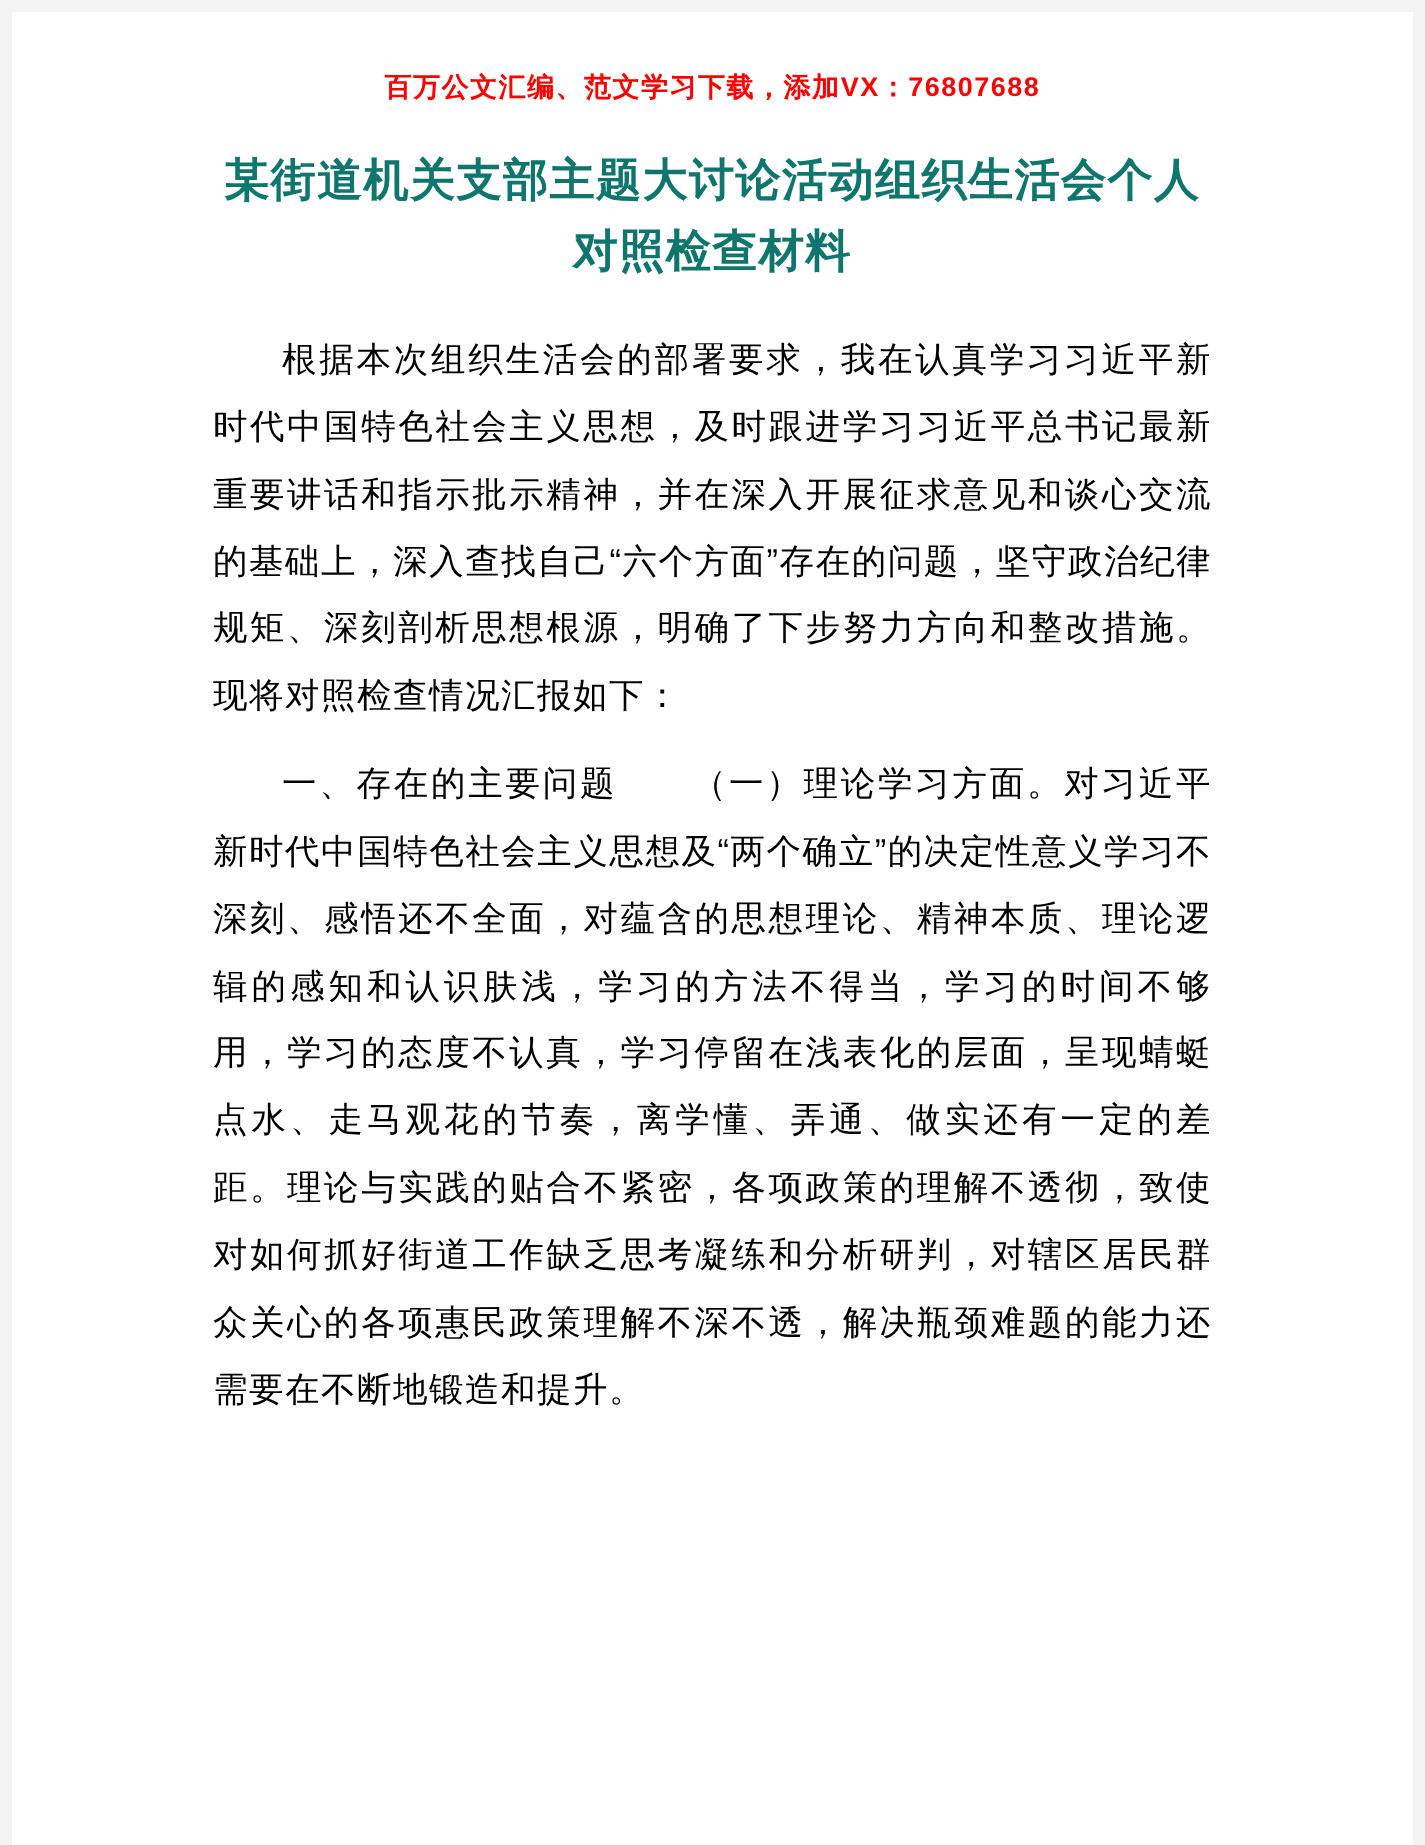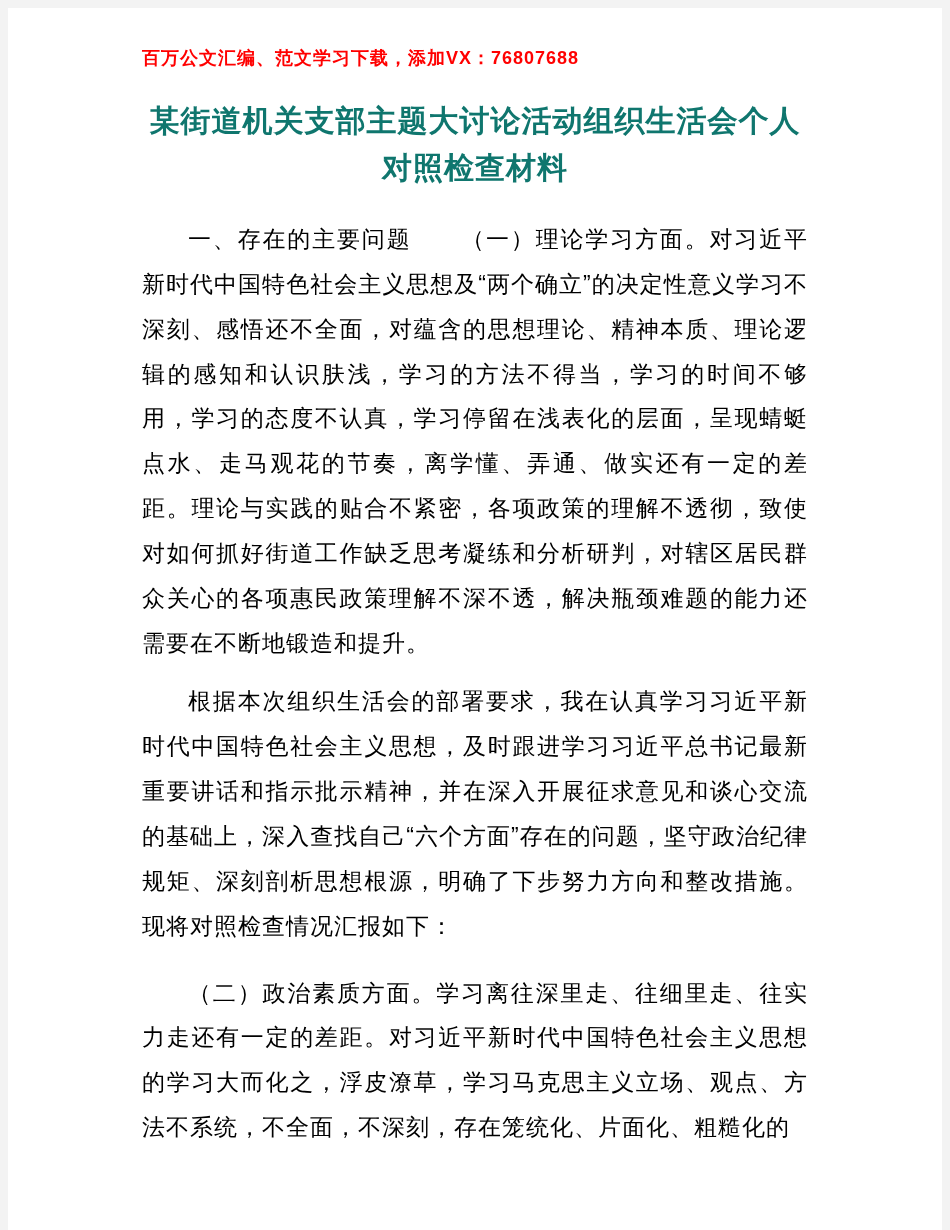--- a/index.html
+++ b/index.html
@@ -9,20 +9,21 @@
     font-family: "Liberation Sans", "DejaVu Sans", sans-serif;
   }
   .page {
     width: 934px;
     min-height: 1222px;
     margin: 8px auto 0 auto;
     background: #ffffff;
     padding: 38px 134px 40px 134px;
   }
   .header-notice {
+    text-align: center;
     color: #ff0000;
     font-size: 18px;
     font-weight: 600;
     letter-spacing: 1px;
     margin-bottom: 28px;
   }
   .doc-title {
     text-align: center;
     color: #0f766e;
     font-size: 30px;
@@ -51,18 +52,17 @@
 </head>
 <body>
 
 <div class="page">
 
   <div class="header-notice">百万公文汇编、范文学习下载，添加VX：76807688</div>
 
   <h1 class="doc-title">某街道机关支部主题大讨论活动组织生活会个人对照检查材料</h1>
 
   <div class="doc-body">
+    <p>根据本次组织生活会的部署要求，我在认真学习习近平新时代中国特色社会主义思想，及时跟进学习习近平总书记最新重要讲话和指示批示精神，并在深入开展征求意见和谈心交流的基础上，深入查找自己“六个方面”存在的问题，坚守政治纪律规矩、深刻剖析思想根源，明确了下步努力方向和整改措施。现将对照检查情况汇报如下：</p>
     <p>一、存在的主要问题　　（一）理论学习方面。对习近平新时代中国特色社会主义思想及“两个确立”的决定性意义学习不深刻、感悟还不全面，对蕴含的思想理论、精神本质、理论逻辑的感知和认识肤浅，学习的方法不得当，学习的时间不够用，学习的态度不认真，学习停留在浅表化的层面，呈现蜻蜓点水、走马观花的节奏，离学懂、弄通、做实还有一定的差距。理论与实践的贴合不紧密，各项政策的理解不透彻，致使对如何抓好街道工作缺乏思考凝练和分析研判，对辖区居民群众关心的各项惠民政策理解不深不透，解决瓶颈难题的能力还需要在不断地锻造和提升。</p>
-    <p>根据本次组织生活会的部署要求，我在认真学习习近平新时代中国特色社会主义思想，及时跟进学习习近平总书记最新重要讲话和指示批示精神，并在深入开展征求意见和谈心交流的基础上，深入查找自己“六个方面”存在的问题，坚守政治纪律规矩、深刻剖析思想根源，明确了下步努力方向和整改措施。现将对照检查情况汇报如下：</p>
-    <p class="spaced-before">（二）政治素质方面。学习离往深里走、往细里走、往实力走还有一定的差距。对习近平新时代中国特色社会主义思想的学习大而化之，浮皮潦草，学习马克思主义立场、观点、方法不系统，不全面，不深刻，存在笼统化、片面化、粗糙化的</p>
   </div>
 
 </div>
 
 </body></html>

